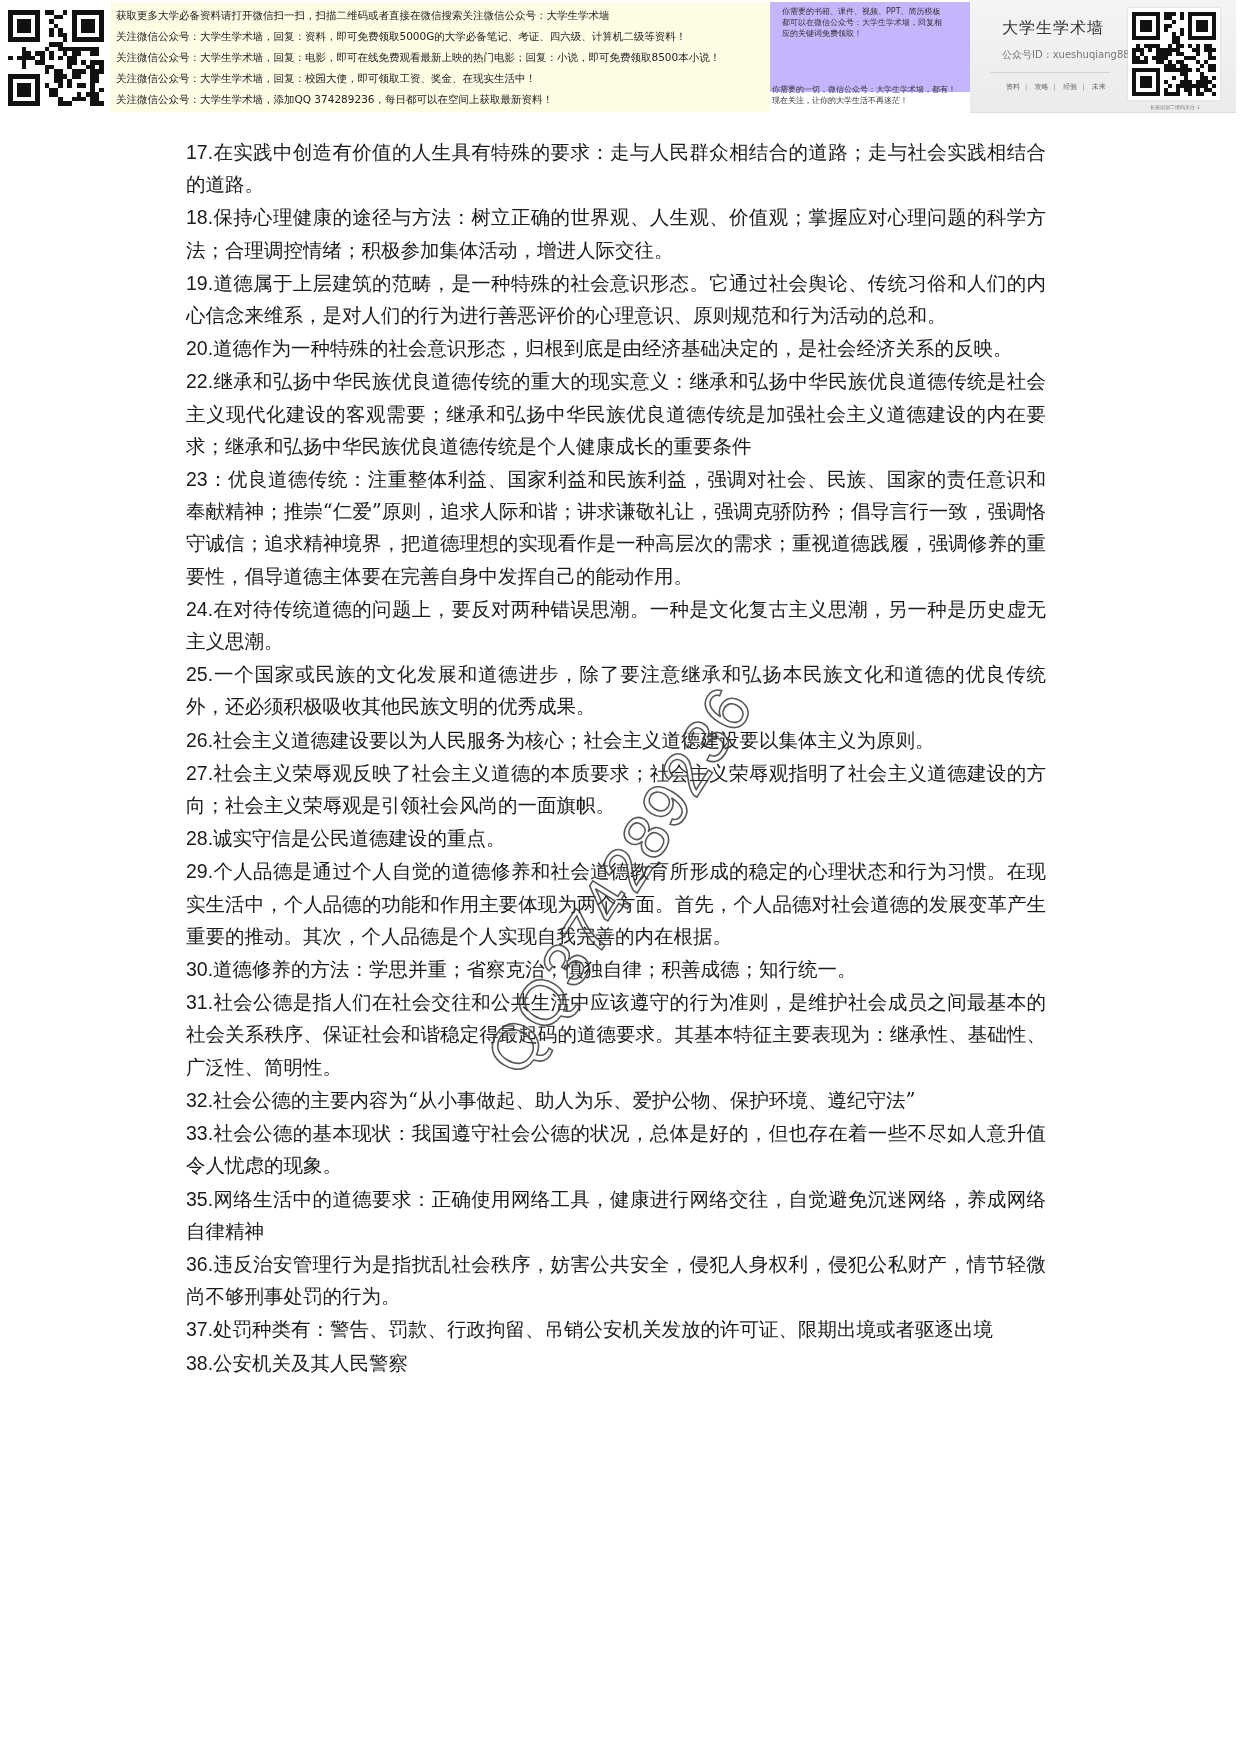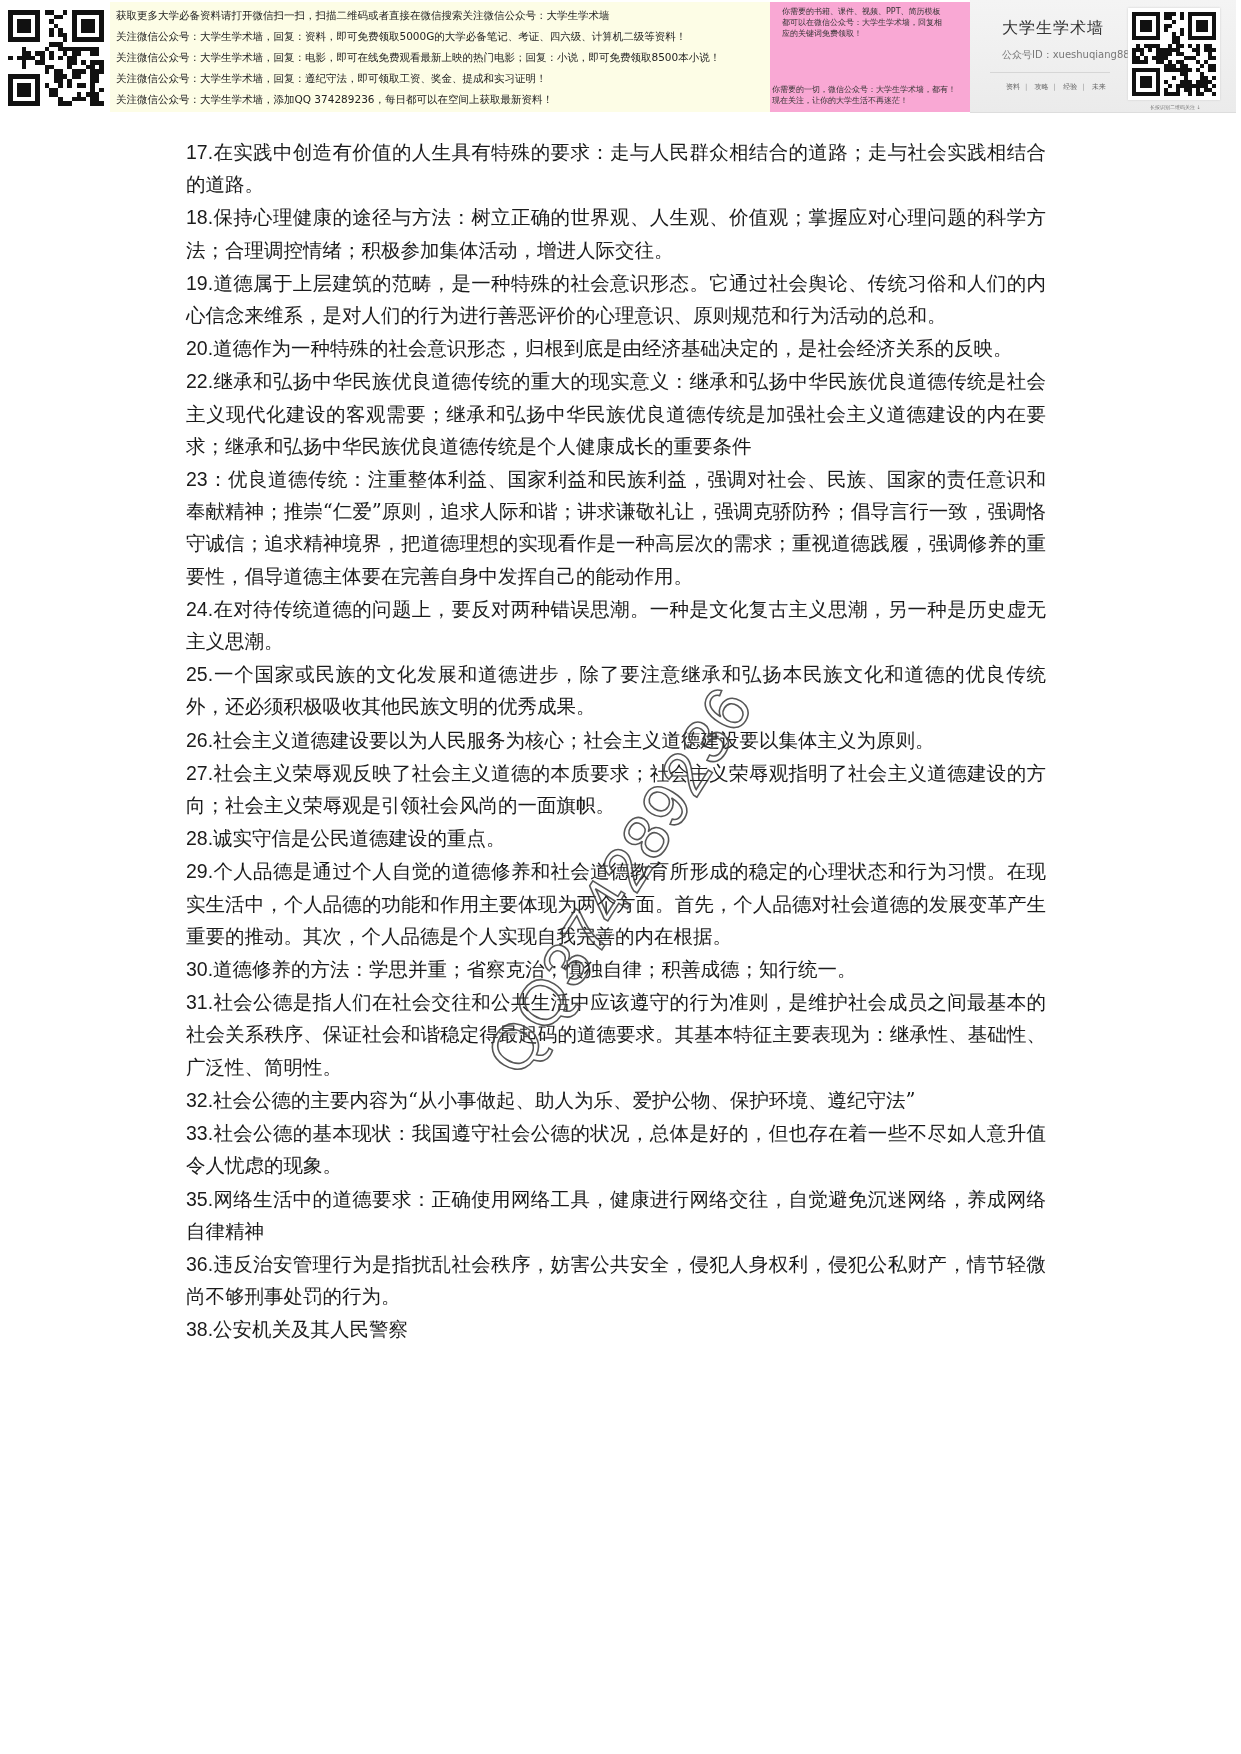--- a/index.html
+++ b/index.html
@@ -21,22 +21,22 @@
   .qr-left { left: 8px; top: 10px; width: 96px; height: 96px; }
   .ad-strip {
     position: absolute; left: 110px; top: 2px; width: 660px; height: 110px;
     background: #fdfde6;
   }
   .ad-line {
     position: absolute; left: 6px; font-size: 10.5px; color: #222; white-space: nowrap;
     line-height: 14px;
   }
   .ad-mid {
-    position: absolute; left: 770px; top: 2px; width: 200px; height: 110px;
-    background: #f9a8d4;
+    position: absolute; left: 770px; top: 2px; width: 200px; height: 90px;
+    background: #c4b5fd;
   }
   .ad-small {
     position: absolute; left: 12px; font-size: 8px; line-height: 11px; color: #333; white-space: nowrap;
   }
   .card {
     position: absolute; left: 970px; top: 0px; width: 266px; height: 112px;
     background: linear-gradient(#f4f4f4, #ebebeb);
     border-bottom: 1px solid #ddd;
   }
   .card-title {
@@ -523,21 +523,21 @@
       <span class="w"></span>
       <span></span>
       <span></span>
       <span></span>
     </div>
 
   <div class="ad-strip">
     <div class="ad-line" style="top:6px">获取更多大学必备资料请打开微信扫一扫，扫描二维码或者直接在微信搜索关注微信公众号：大学生学术墙</div>
     <div class="ad-line" style="top:27px">关注微信公众号：大学生学术墙，回复：资料，即可免费领取5000G的大学必备笔记、考证、四六级、计算机二级等资料！</div>
     <div class="ad-line" style="top:48px">关注微信公众号：大学生学术墙，回复：电影，即可在线免费观看最新上映的热门电影；回复：小说，即可免费领取8500本小说！</div>
-    <div class="ad-line" style="top:69px">关注微信公众号：大学生学术墙，回复：遵纪守法，即可领取工资、奖金、提成和实习证明！</div>
+    <div class="ad-line" style="top:69px">关注微信公众号：大学生学术墙，回复：校园大使，即可领取工资、奖金、在现实生活中！</div>
     <div class="ad-line" style="top:90px">关注微信公众号：大学生学术墙，添加QQ 374289236，每日都可以在空间上获取最新资料！</div>
   </div>
 
   <div class="ad-mid">
     <div class="ad-small" style="top:4px">你需要的书籍、课件、视频、PPT、简历模板</div>
     <div class="ad-small" style="top:15px">都可以在微信公众号：大学生学术墙，回复相</div>
     <div class="ad-small" style="top:26px">应的关键词免费领取！</div>
     <div class="ad-small" style="top:82px;left:2px">你需要的一切，微信公众号：大学生学术墙，都有！</div>
     <div class="ad-small" style="top:93px;left:2px">现在关注，让你的大学生活不再迷茫！</div>
   </div>
@@ -1013,16 +1013,17 @@
     <p class="para"><span class="num">26.</span><span>社会主义道德建设要以为人民服务为核心；社会主义道德建设要以集体主义为原则。</span></p>
     <p class="para"><span class="num">27.</span><span>社会主义荣辱观反映了社会主义道德的本质要求；社会主义荣辱观指明了社会主义道德建设的方向；社会主义荣辱观是引领社会风尚的一面旗帜。</span></p>
     <p class="para"><span class="num">28.</span><span>诚实守信是公民道德建设的重点。</span></p>
     <p class="para"><span class="num">29.</span><span>个人品德是通过个人自觉的道德修养和社会道德教育所形成的稳定的心理状态和行为习惯。在现实生活中，个人品德的功能和作用主要体现为两个方面。首先，个人品德对社会道德的发展变革产生重要的推动。其次，个人品德是个人实现自我完善的内在根据。</span></p>
     <p class="para"><span class="num">30.</span><span>道德修养的方法：学思并重；省察克治；慎独自律；积善成德；知行统一。</span></p>
     <p class="para"><span class="num">31.</span><span>社会公德是指人们在社会交往和公共生活中应该遵守的行为准则，是维护社会成员之间最基本的社会关系秩序、保证社会和谐稳定得最起码的道德要求。其基本特征主要表现为：继承性、基础性、广泛性、简明性。</span></p>
     <p class="para"><span class="num">32.</span><span>社会公德的主要内容为“从小事做起、助人为乐、爱护公物、保护环境、遵纪守法”</span></p>
     <p class="para"><span class="num">33.</span><span>社会公德的基本现状：我国遵守社会公德的状况，总体是好的，但也存在着一些不尽如人意升值令人忧虑的现象。</span></p>
     <p class="para"><span class="num">35.</span><span>网络生活中的道德要求：正确使用网络工具，健康进行网络交往，自觉避免沉迷网络，养成网络自律精神</span></p>
     <p class="para"><span class="num">36.</span><span>违反治安管理行为是指扰乱社会秩序，妨害公共安全，侵犯人身权利，侵犯公私财产，情节轻微尚不够刑事处罚的行为。</span></p>
+    <p class="para"><span class="num">37.</span><span>处罚种类有：警告、罚款、行政拘留、吊销公安机关发放的许可证、限期出境或者驱逐出境</span></p>
     <p class="para"><span class="num">38.</span><span>公安机关及其人民警察</span></p>
   </div>
 
 <div class="watermark">QQ374289236</div>
 
 </body></html>

